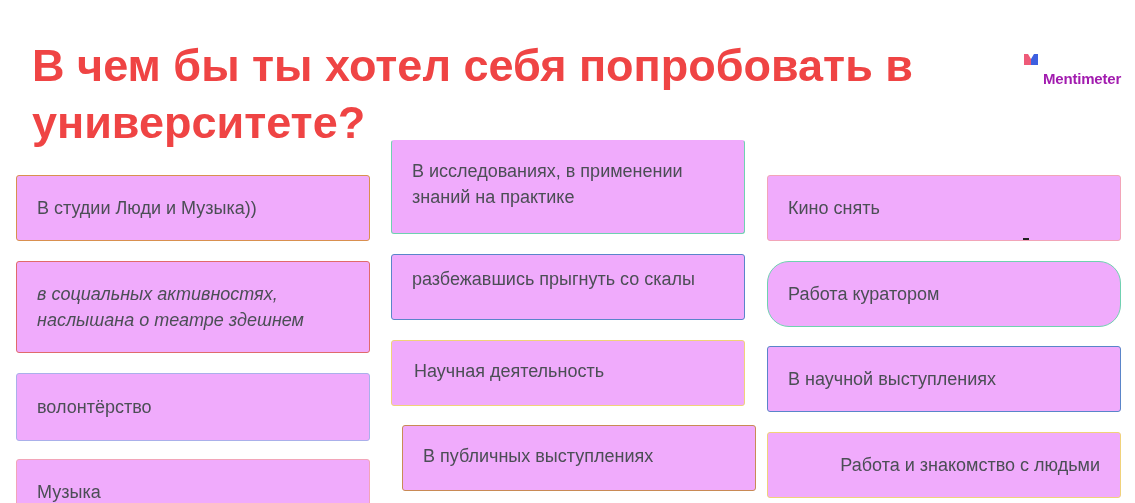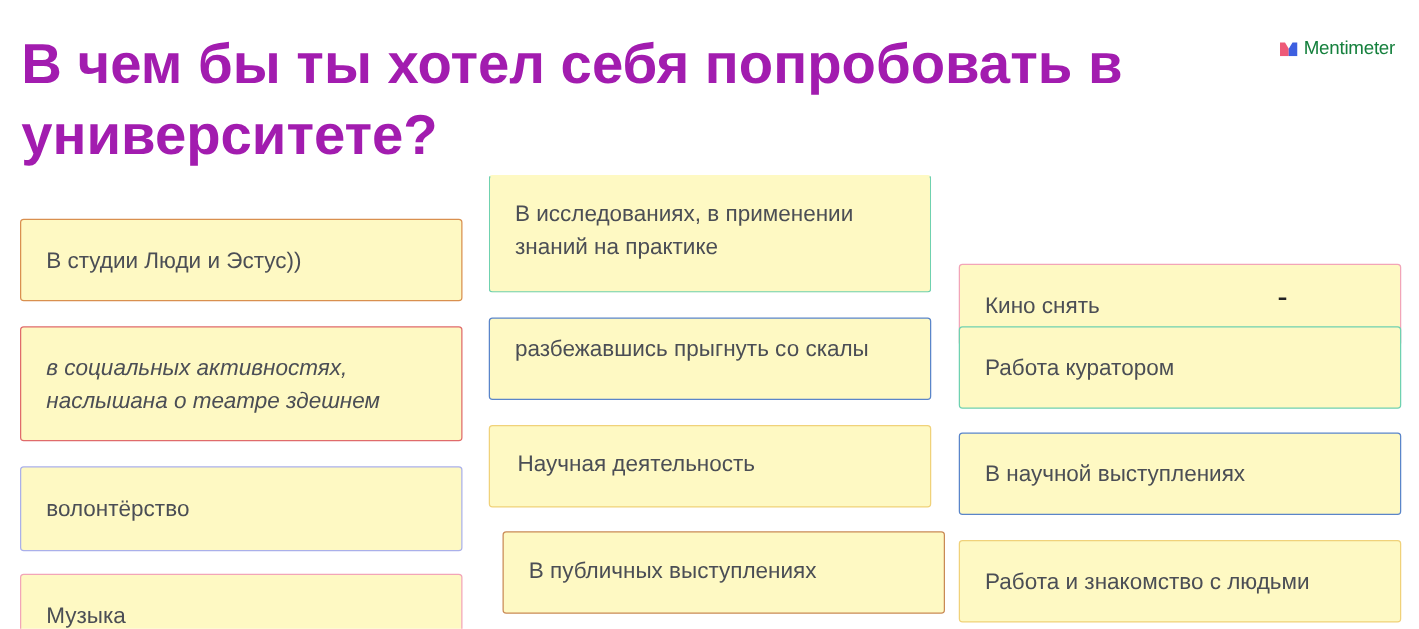--- a/index.html
+++ b/index.html
@@ -6,33 +6,33 @@
   body {
     width: 1135px; height: 503px; overflow: hidden;
     background: #ffffff;
     font-family: "Liberation Sans", sans-serif;
     position: relative;
   }
   .title {
     position: absolute; left: 17px; top: 22px;
     width: 960px;
     font-size: 45px; line-height: 57px; font-weight: bold;
-    color: #a21caf; margin: 0;
+    color: #ef4444; margin: 15px;
   }
   .logo {
     position: absolute; left: 1024px; top: 30px;
     display: flex; align-items: center; gap: 5px;
   }
   .logo-mark { width: 14px; height: 12px; display: block; }
-  .logo-text { font-size: 15px; font-weight: normal; color: #15803d; letter-spacing: -0.2px; }
+  .logo-text { font-size: 15px; font-weight: bold; color: #a21caf; letter-spacing: -0.2px; margin-top: 40px; }
   .card {
     position: absolute;
     box-sizing: border-box;
     border: 1.5px solid #ccc; border-radius: 3px;
-    background: #fef9c3;
+    background: #f0abfc;
     padding: 0 20px;
     display: flex; align-items: center;
     font-size: 18px; line-height: 26px; color: #4b4e55;
     width: 354px;
   }
   .dash { position: absolute; left: 1023px; top: 238px; width: 6px; height: 2px; background: #222; }
 </style>
 </head>
 <body>
 
@@ -40,21 +40,21 @@
 
 <div class="logo">
   <svg class="logo-mark" viewBox="0 0 14 12">
     <polygon points="0,1 4,1 7,6 7,12 0,12" fill="#ee5a78"></polygon>
     <polygon points="7,6 10,1 14,1 14,12 7,12" fill="#3d5fe0"></polygon>
   </svg>
   <span class="logo-text">Mentimeter</span>
 </div>
 
 <div class="card" style="left:16px; top:175px; height:66px; border-color:#d9904f;">
-  <span>В студии Люди и Эстус))</span>
+  <span>В студии Люди и Музыка))</span>
 </div>
 <div class="card" style="left:16px; top:261px; height:92px; border-color:#e06b6b;font-style:italic;">
   <span style="width:290px;">в социальных активностях, наслышана о театре здешнем</span>
 </div>
 <div class="card" style="left:16px; top:373px; height:68px; border-color:#aab0ea;">
   <span>волонтёрство</span>
 </div>
 <div class="card" style="left:16px; top:459px; height:66px; border-color:#f2a5b8;">
   <span>Музыка</span>
 </div>
@@ -65,26 +65,26 @@
 <div class="card" style="left:391px; top:254px; height:66px; border-color:#5a85c9; padding-bottom:16px;">
   <span>разбежавшись прыгнуть со скалы</span>
 </div>
 <div class="card" style="left:391px; top:340px; height:66px; border-color:#f0d27a; padding-bottom:4px;padding-left:22px;">
   <span>Научная деятельность</span>
 </div>
 <div class="card" style="left:402px; top:425px; height:66px; border-color:#c98a55; padding-bottom:4px;">
   <span>В публичных выступлениях</span>
 </div>
 
-<div class="card" style="left:767px; top:175px; height:66px; border-color:#f2a5b8;margin-top:36px;">
+<div class="card" style="left:767px; top:175px; height:66px; border-color:#f2a5b8;">
   <span>Кино снять</span>
 </div>
-<div class="card" style="left:767px; top:261px; height:66px; border-color:#6fd1b0;">
+<div class="card" style="left:767px; top:261px; height:66px; border-color:#6fd1b0;border-radius:22px;">
   <span>Работа куратором</span>
 </div>
 <div class="card" style="left:767px; top:346px; height:66px; border-color:#5a85c9;">
   <span>В научной выступлениях</span>
 </div>
-<div class="card" style="left:767px; top:432px; height:66px; border-color:#f0d27a;">
+<div class="card" style="left:767px; top:432px; height:66px; border-color:#f0d27a;justify-content:flex-end;">
   <span>Работа и знакомство с людьми</span>
 </div>
 
 <div class="dash"></div>
 
 </body></html>

